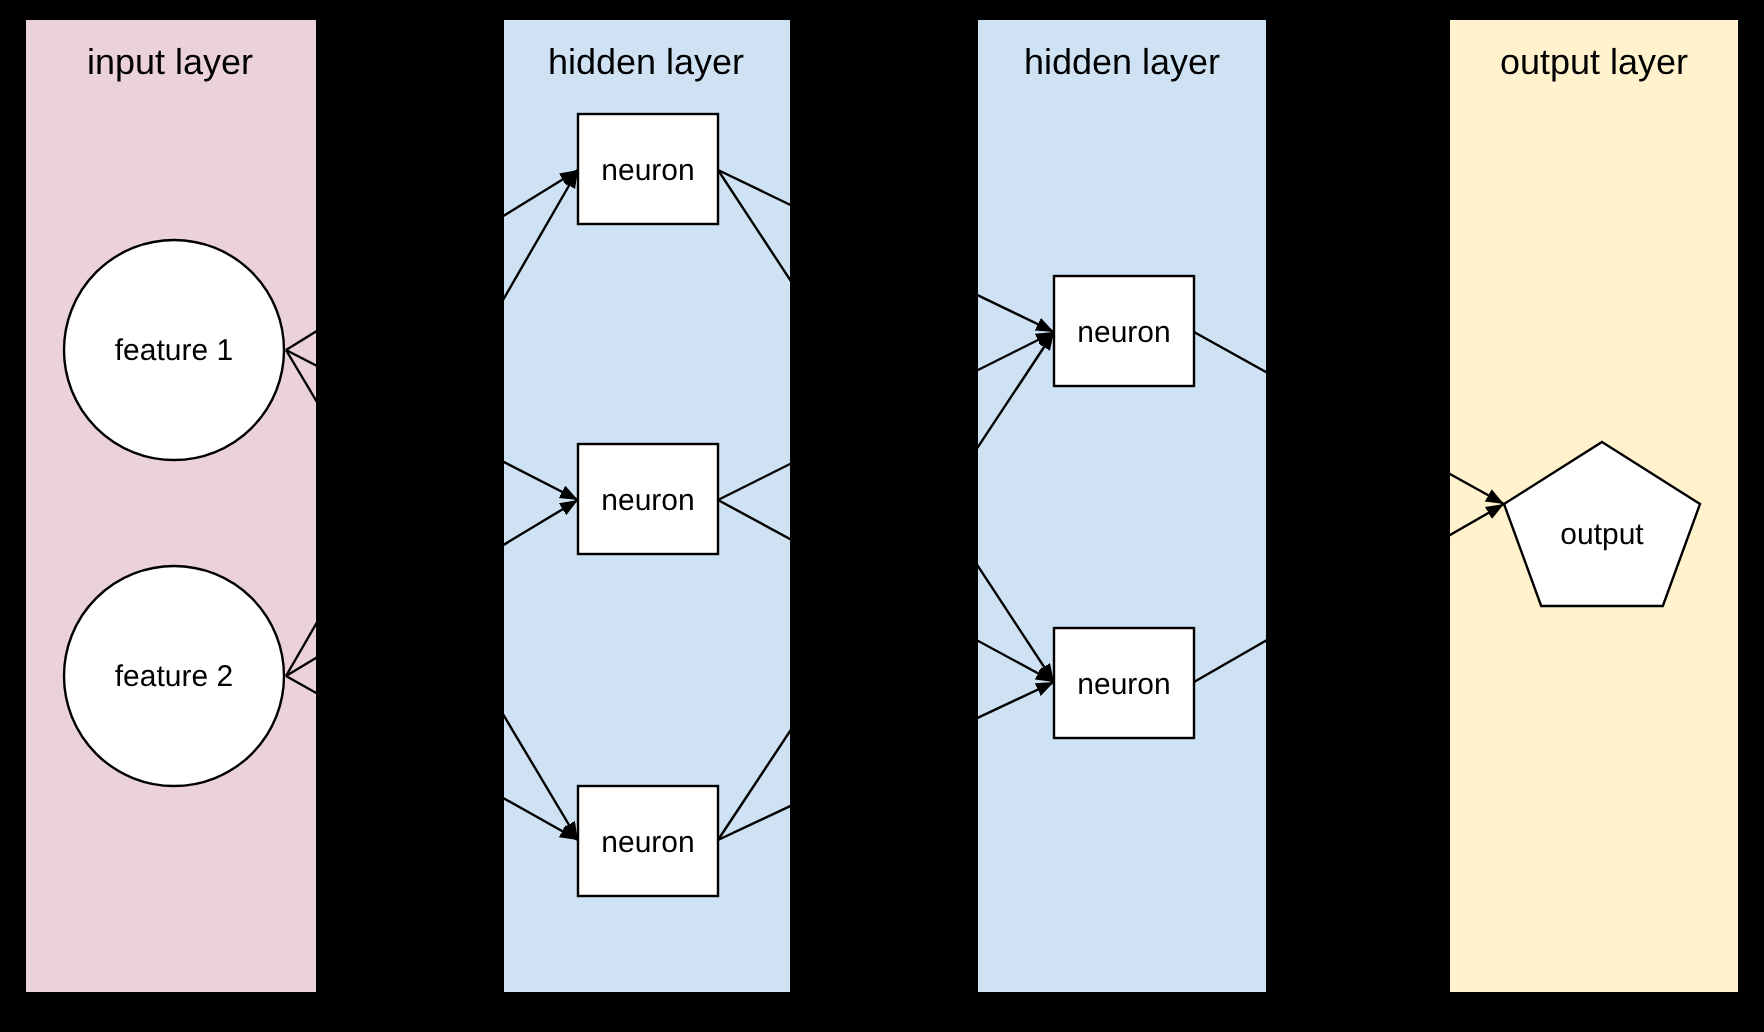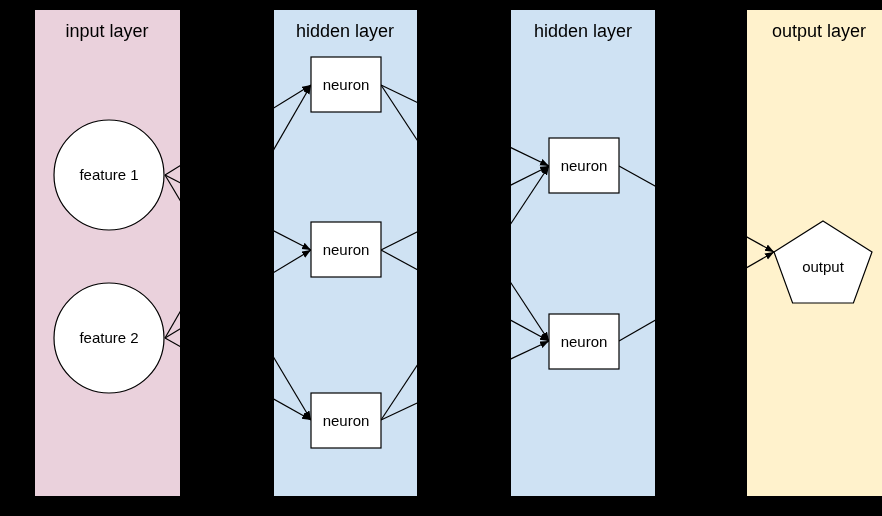--- a/index.html
+++ b/index.html
@@ -9,21 +9,20 @@
     width: 882px;
     height: 516px;
     overflow: hidden;
     font-family: "Liberation Sans", sans-serif;
   }
   #stage {
     position: relative;
     width: 737px;
     height: 516px;
     background: #000000;
-    padding-left: 22px;
   }
   svg { display: block; }
   .layer-title {
     font-size: 18px;
     fill: #000000;
   }
   .node-label {
     font-size: 15px;
     fill: #000000;
   }

